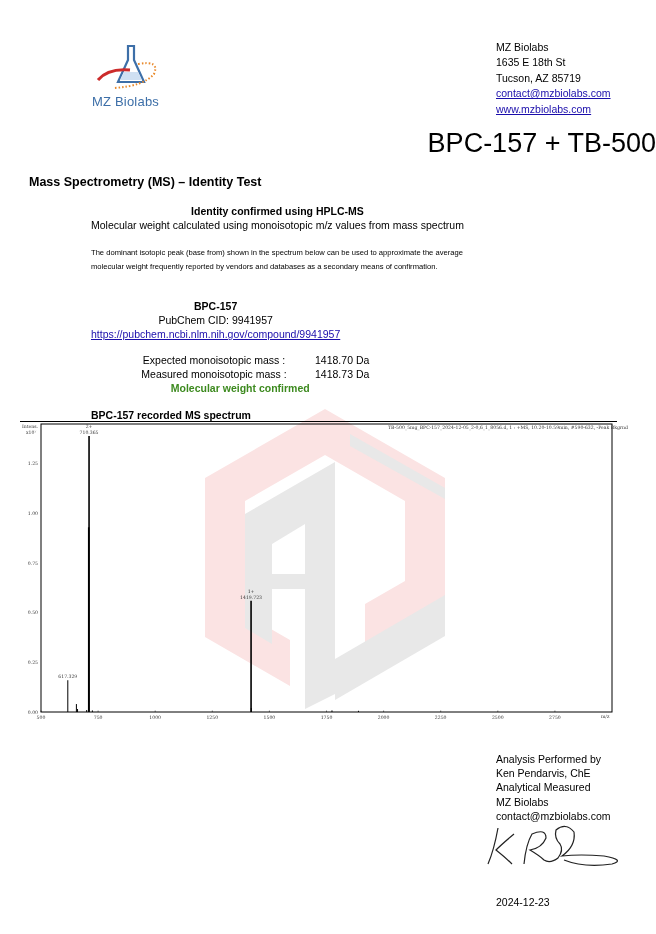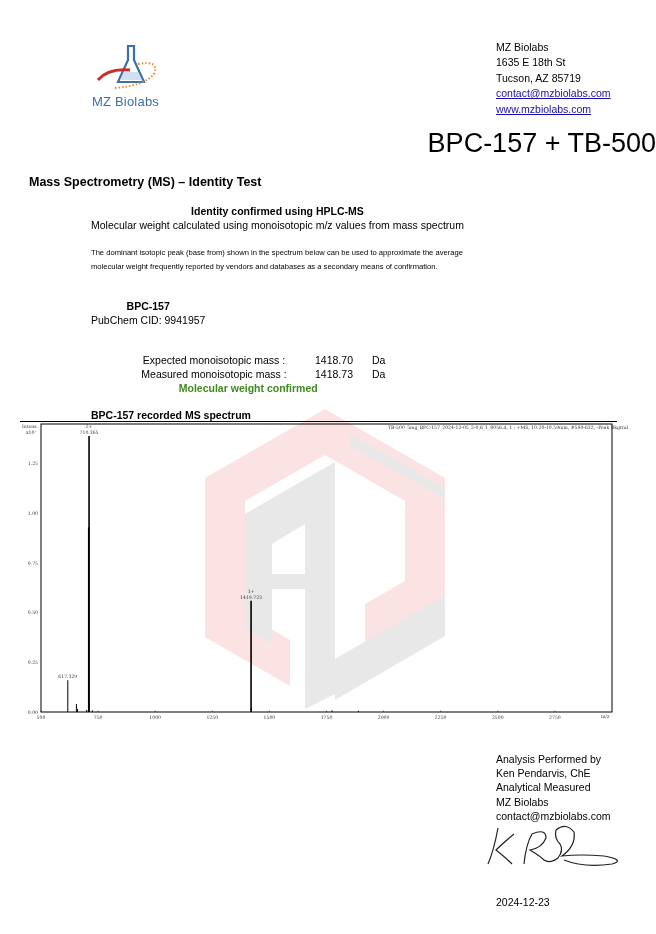--- a/index.html
+++ b/index.html
@@ -18,21 +18,21 @@
 
   .section-heading { position: absolute; left: 20px; top: 175px; font-size: 12.5px; font-weight: bold; margin-left: 9px; }
 
   .block { position: absolute; left: 91px; font-size: 10.5px; line-height: 14px; text-align: center; }
   .bold { font-weight: bold; }
   .note { position: absolute; left: 91px; top: 246px; font-size: 7.6px; line-height: 14px; width: 460px; }
 
   .kv-row { display: flex; }
   .kv-label { width: 196px; margin-left: 25px; }
   .kv-value { width: 44px; }
-  .kv-unit { margin-left: 16px; }
+  .kv-unit { margin-left: 0; }
   .confirmed { color: #3d8a1f; font-weight: bold; padding-left: 20px; }
   .link { color: #1a0dab; text-decoration: underline; }
 
   .spec-heading { position: absolute; left: 91px; top: 409px; font-size: 10.5px; font-weight: bold; }
 
   .watermark { position: absolute; left: 190px; top: 404px; width: 270px; height: 306px; }
 
   .chart { position: absolute; left: 0; top: 420px; width: 656px; height: 305px; }
   .chart svg { position: absolute; left: 0; top: 0; }
   .chart-text { font-family: "DejaVu Serif", serif; font-size: 4.6px; fill: #333; }
@@ -72,20 +72,21 @@
 </div>
 
 <div class="note">
   <div>The dominant isotopic peak (base from) shown in the spectrum below can be used to approximate the average</div>
   <div>molecular weight frequently reported by vendors and databases as a secondary means of confirmation.</div>
 </div>
 
 <div class="block" style="top:299px;">
   <div class="bold">BPC-157</div>
   <div>PubChem CID: 9941957</div>
+  <div><a class="link">https://pubchem.ncbi.nlm.nih.gov/compound/9941957</a></div>
 </div>
 
 <div class="block" style="top:353px;">
   <div class="kv-row">
     <span class="kv-label">Expected monoisotopic mass :</span>
     <span class="kv-value">1418.70</span>
     <span class="kv-unit">Da</span>
   </div>
   <div class="kv-row">
     <span class="kv-label">Measured monoisotopic mass :</span>

